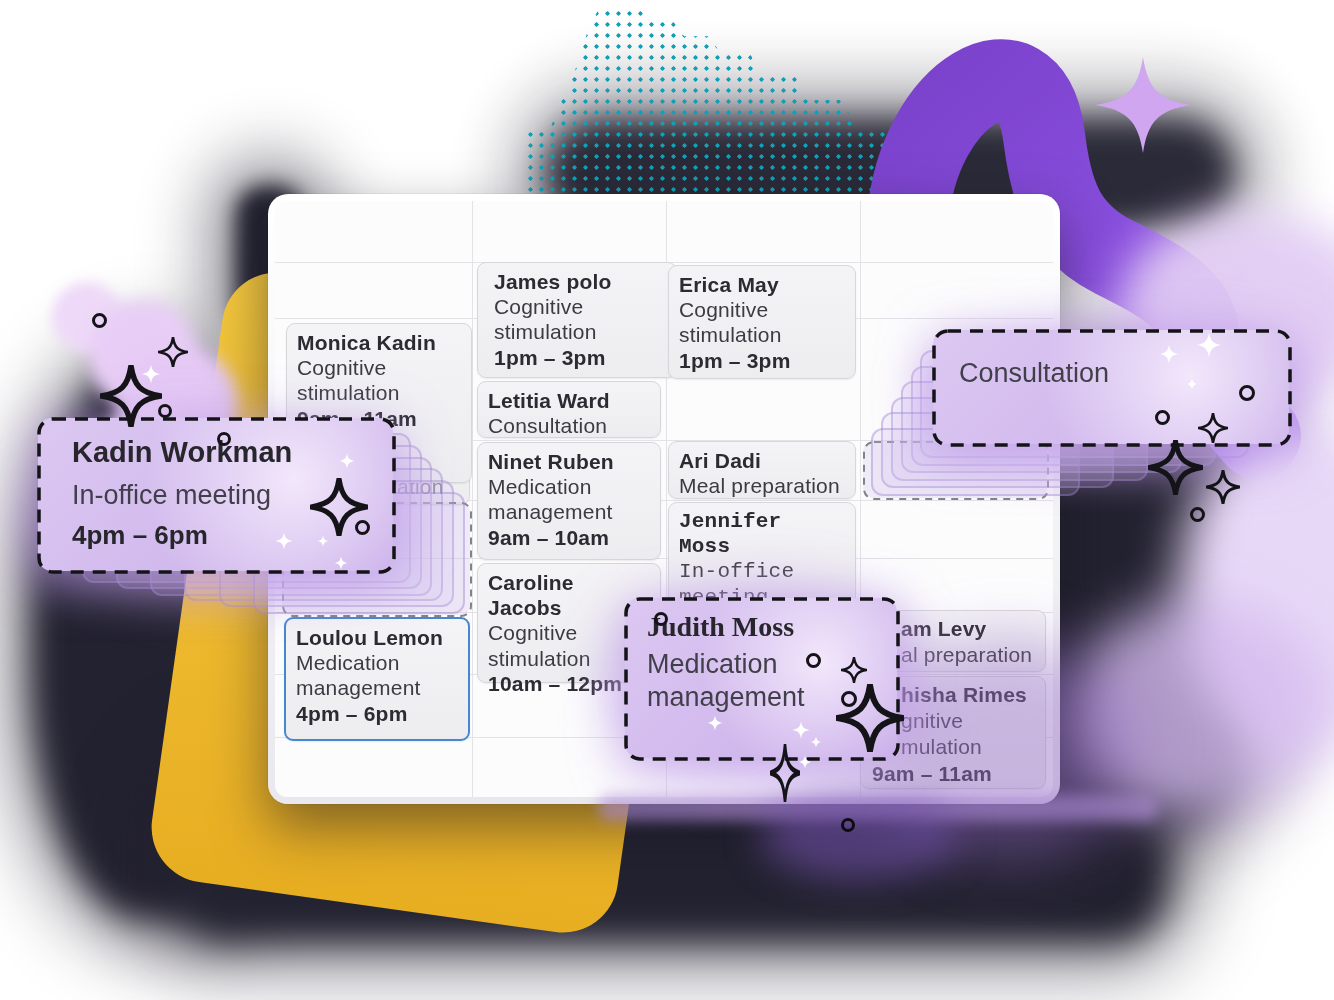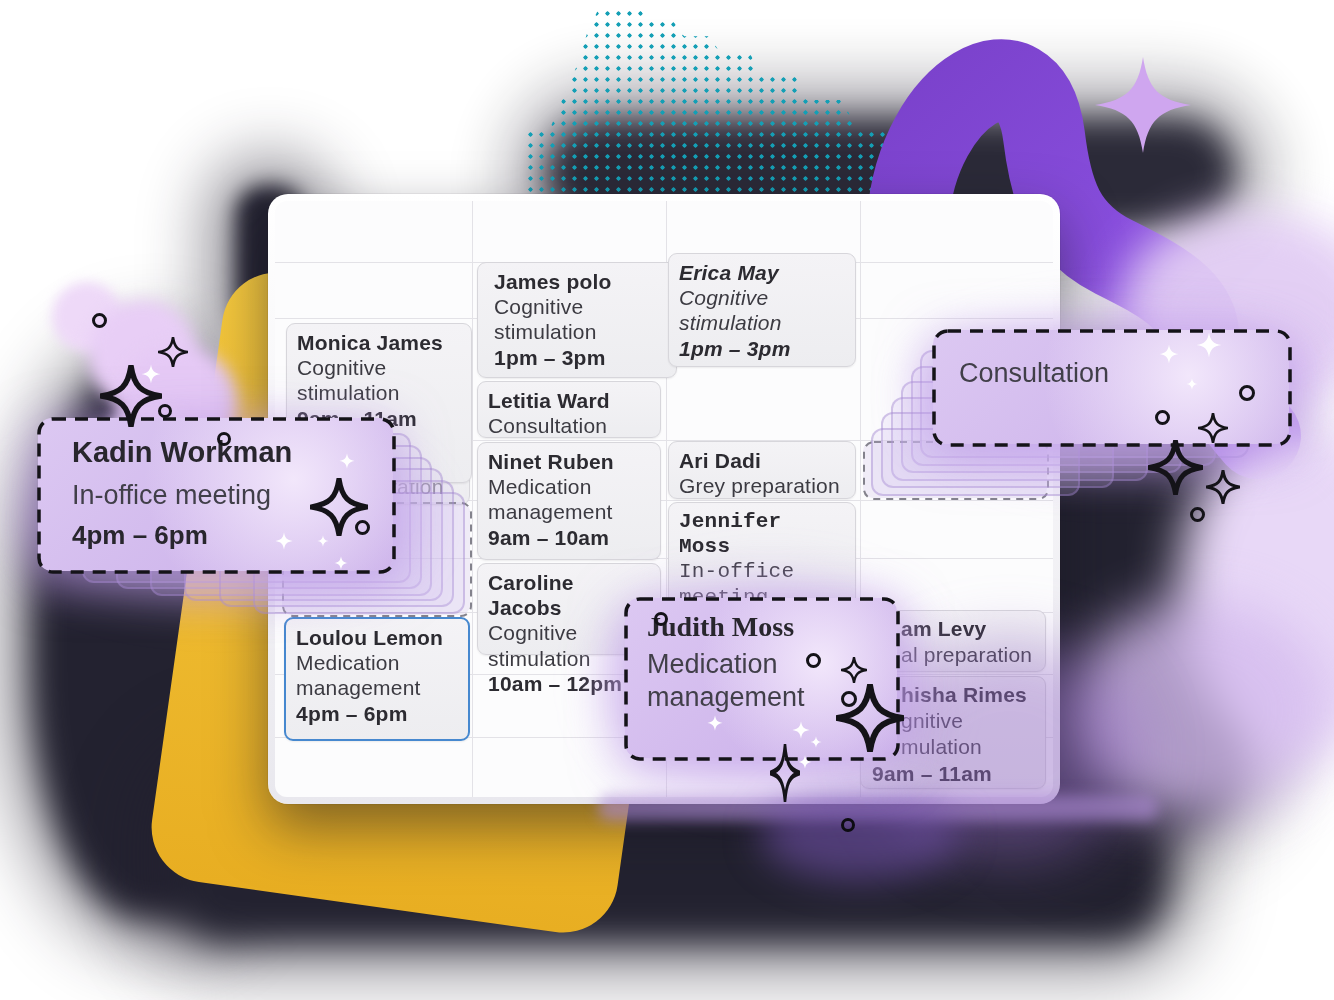--- a/index.html
+++ b/index.html
@@ -105,21 +105,21 @@
       <div class="gl-h" style="top:411px;"></div>
       <div class="gl-h" style="top:473px;"></div>
       <div class="gl-h" style="top:536px;"></div>
 
       <div class="card ghosted" style="left:25px;top:240px;width:170px;height:64px;">
         <span class="frag" style="left:97px;top:7px;">s</span>
         <span class="frag" style="left:77px;top:32px;">aration</span>
       </div>
 
       <div class="card" style="left:11px;top:122px;width:186px;height:160px;">
-        <div class="nm">Monica James</div>
+        <div class="nm">Monica Kadin</div>
         <div class="sv">Cognitive stimulation</div>
         <div class="tm">9am – 11am</div>
       </div>
       <div class="card sel" style="left:9px;top:416px;width:186px;height:124px;">
         <div class="nm">Loulou Lemon</div>
         <div class="sv">Medication management</div>
         <div class="tm">4pm – 6pm</div>
       </div>
 
       <div class="card" style="left:202px;top:61px;width:200px;height:116px;padding-left:16px;">
@@ -129,34 +129,34 @@
       </div>
       <div class="card" style="left:202px;top:180px;width:184px;height:57px;">
         <div class="nm">Letitia Ward</div>
         <div class="sv">Consultation</div>
       </div>
       <div class="card" style="left:202px;top:241px;width:184px;height:118px;">
         <div class="nm">Ninet Ruben</div>
         <div class="sv">Medication management</div>
         <div class="tm">9am – 10am</div>
       </div>
-      <div class="card" style="left:202px;top:362px;width:184px;height:92px;">
+      <div class="card" style="left:202px;top:362px;width:184px;height:120px;">
         <div class="nm">Caroline Jacobs</div>
         <div class="sv">Cognitive stimulation</div>
         <div class="tm">10am – 12pm</div>
       </div>
 
-      <div class="card" style="left:393px;top:52px;width:188px;height:114px;font-style:italic;">
+      <div class="card" style="left:393px;top:64px;width:188px;height:114px;">
         <div class="nm">Erica May</div>
         <div class="sv">Cognitive stimulation</div>
         <div class="tm">1pm – 3pm</div>
       </div>
       <div class="card" style="left:393px;top:240px;width:188px;height:58px;">
         <div class="nm">Ari Dadi</div>
-        <div class="sv">Grey preparation</div>
+        <div class="sv">Meal preparation</div>
       </div>
       <div class="card" style="left:393px;top:301px;width:188px;height:106px;font-family:Liberation Mono, monospace;">
         <div class="nm">Jennifer Moss</div>
         <div class="sv">In-office meeting</div>
         <div class="tm">4pm – 6pm</div>
       </div>
 
       <div class="card" style="left:585px;top:409px;width:186px;height:62px;">
         <span class="frag nm" style="left:40px;top:5px;">am Levy</span>
         <span class="frag sv" style="left:40px;top:31px;">al preparation</span>

